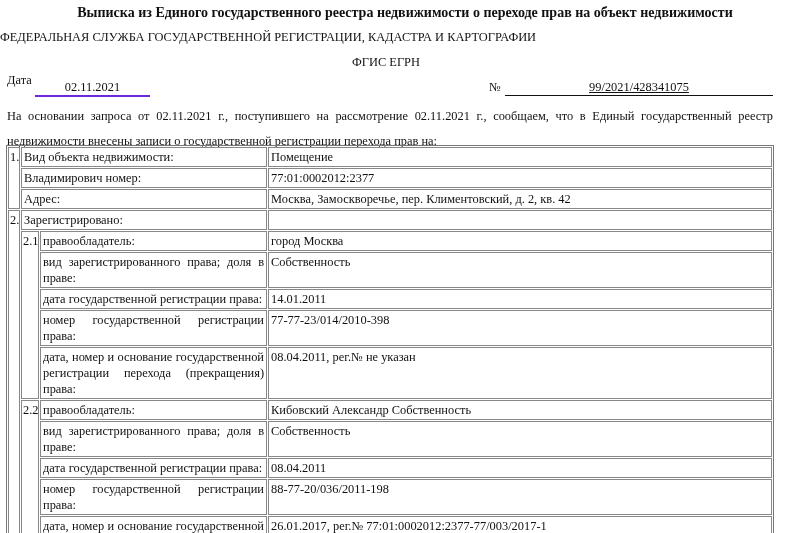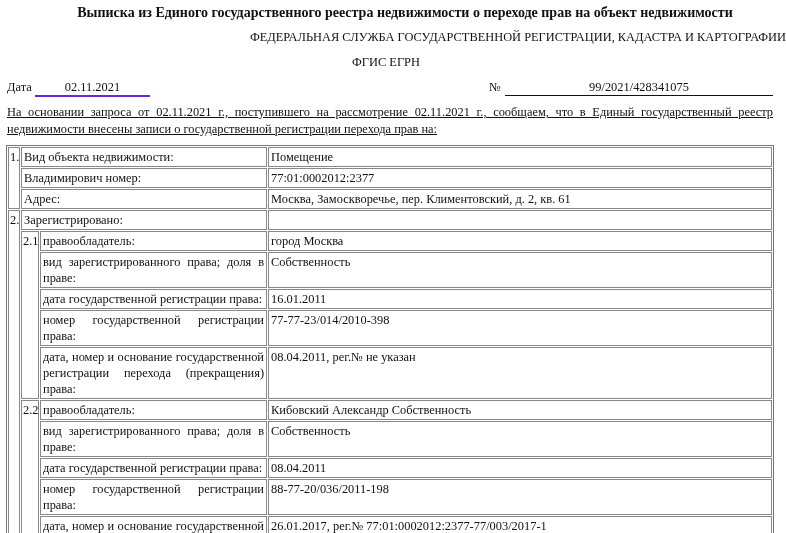--- a/index.html
+++ b/index.html
@@ -21,33 +21,33 @@
       left: 12px; top: 5px;
       width: 786px;
       text-align: center;
       font-weight: bold;
       font-size: 14px;
     }
     .agency {
       position: absolute;
       left: 0; top: 30px;
       width: 786px;
-      text-align: right;
+      text-align: left;
       font-size: 12.4px;
     }
     .system {
       position: absolute;
       left: 0; top: 55px;
       width: 772px;
       text-align: center;
       font-size: 12.4px;
     }
     .date-label {
       position: absolute;
-      left: 7px; top: 80px;
+      left: 7px; top: 73px;
     }
     .date-value {
       position: absolute;
       left: 35px; top: 80px;
       width: 115px;
       text-align: center;
       border-bottom: 2px solid #6d28d9;
       line-height: 14px;
       height: 15px;
     }
@@ -56,28 +56,28 @@
       left: 489px; top: 80px;
     }
     .num-value {
       position: absolute;
       left: 505px; top: 80px;
       width: 268px;
       text-align: center;
       border-bottom: 1px solid #111;
       line-height: 14px;
       height: 15px;
+      text-decoration: underline;
     }
     .intro {
       position: absolute;
       left: 7px; top: 104px;
       width: 766px;
       text-align: justify;
-      line-height: 17px;
-      text-decoration: underline;
+      line-height: 25px;
     }
     .intro p { margin: 0; text-align-last: left; }
 
     table.reg {
       position: absolute;
       left: 6px; top: 145px;
       width: 768px;
       border-collapse: separate;
       border-spacing: 1px;
       border: 1px solid #777;
@@ -130,41 +130,41 @@
       <td class="num" rowspan="3">1.</td>
       <td class="label" colspan="2">Вид объекта недвижимости:</td>
       <td class="value">Помещение</td>
     </tr>
     <tr class="h1">
       <td class="label" colspan="2">Владимирович номер:</td>
       <td class="value">77:01:0002012:2377</td>
     </tr>
     <tr class="h1">
       <td class="label" colspan="2">Адрес:</td>
-      <td class="value">Москва, Замоскворечье, пер. Климентовский, д. 2, кв. 61</td>
+      <td class="value">Москва, Замоскворечье, пер. Климентовский, д. 2, кв. 42</td>
     </tr>
 
     <tr class="h1">
       <td class="num" rowspan="12">2.</td>
       <td class="label" colspan="2">Зарегистрировано:</td>
       <td class="value"></td>
     </tr>
 
     <tr class="h1">
       <td class="num" rowspan="5">2.1</td>
       <td class="label">правообладатель:</td>
       <td class="value">город Москва</td>
     </tr>
     <tr class="h2">
       <td class="label just">вид зарегистрированного права; доля в праве:</td>
       <td class="value">Собственность</td>
     </tr>
     <tr class="h1">
       <td class="label">дата государственной регистрации права:</td>
-      <td class="value">16.01.2011</td>
+      <td class="value">14.01.2011</td>
     </tr>
     <tr class="h2">
       <td class="label just">номер государственной регистрации права:</td>
       <td class="value">77-77-23/014/2010-398</td>
     </tr>
     <tr class="h3">
       <td class="label just">дата, номер и основание государственной регистрации перехода (прекращения) права:</td>
       <td class="value">08.04.2011, рег.№ не указан</td>
     </tr>
 

